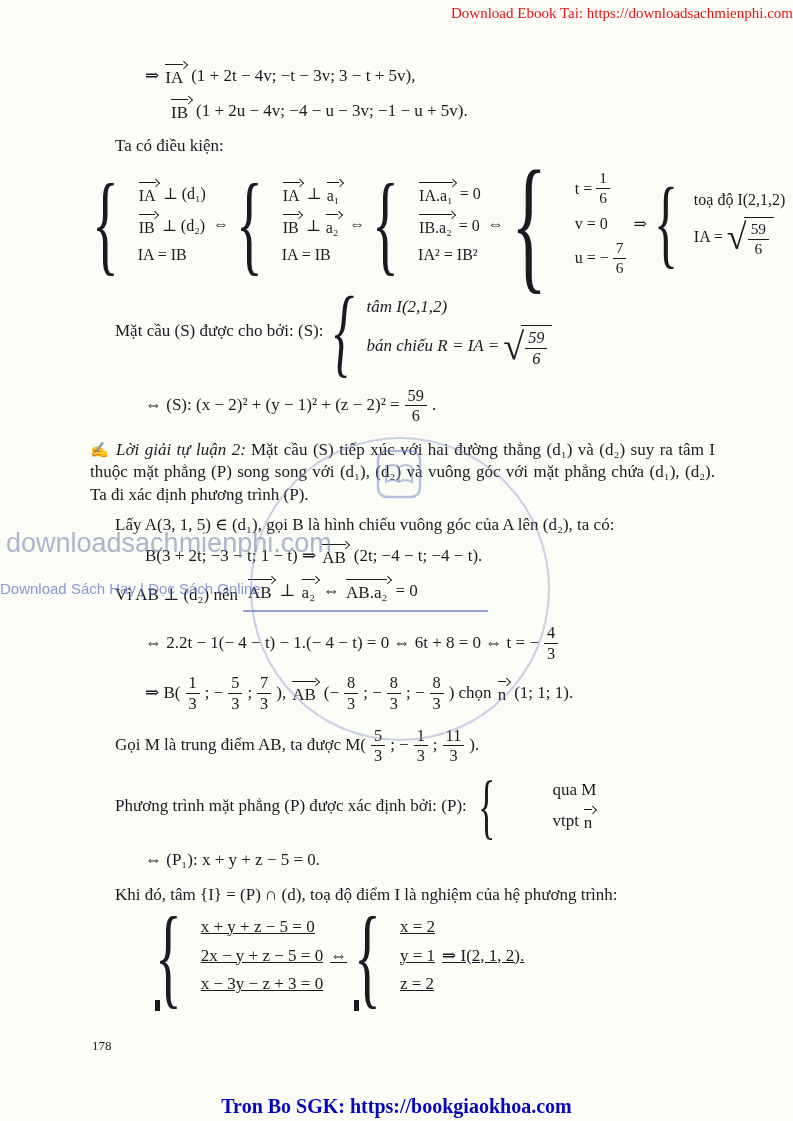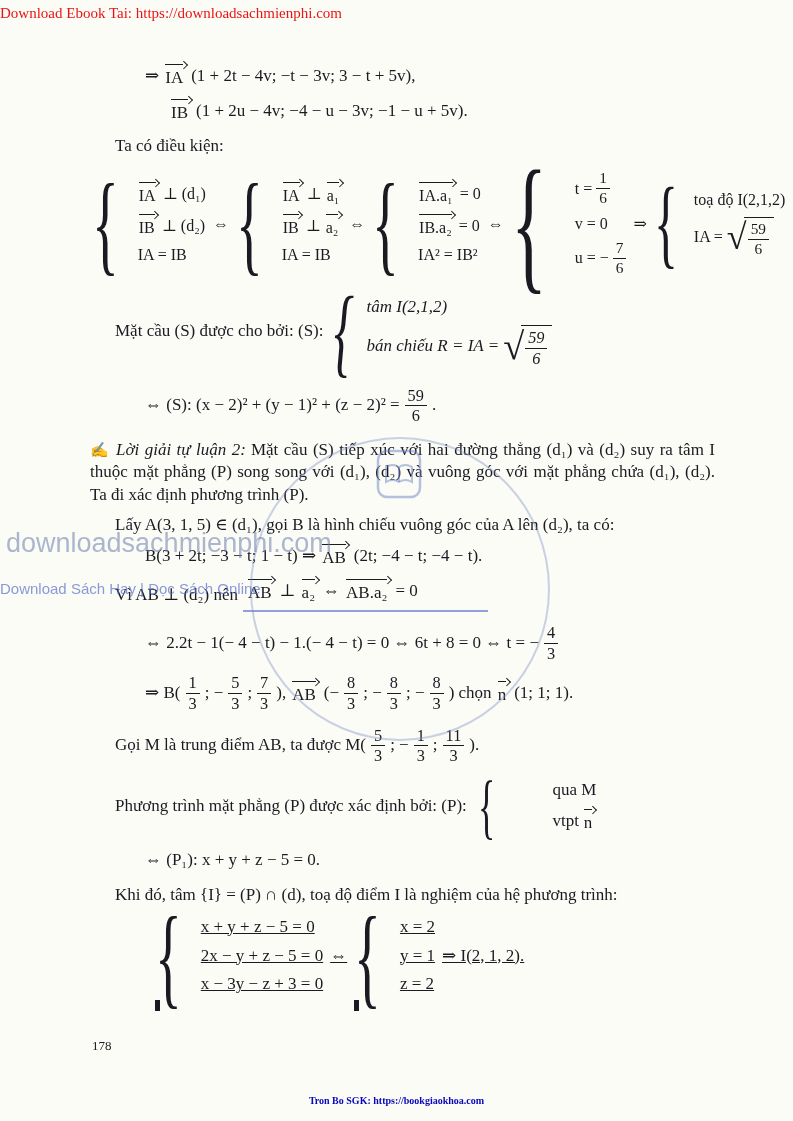--- a/index.html
+++ b/index.html
@@ -2,24 +2,24 @@
 <html><head>
 <meta charset="utf-8">
 <style>
   * { box-sizing: border-box; }
   body { margin: 0; background: #777; }
   .page {
     position: relative; width: 793px; height: 1121px; margin: 0 auto;
     background: #fcfcf7; color: #1a1a22; overflow: hidden;
     font-family: "Liberation Serif", "DejaVu Serif", serif; font-size: 17px;
   }
-  .header-link { position: absolute; top: 5px; left: 0; width: 100%; text-align: left;
+  .header-link { position: absolute; top: 5px; left: 0; width: 100%; text-align: right;
     font-size: 15px; color: #e81414; }
   .footer-link { position: absolute; top: 1095px; left: 0; width: 100%; text-align: center;
-    font-size: 10px; font-weight: bold; color: #0606bf; }
+    font-size: 20px; font-weight: bold; color: #0606bf; }
   .page-num { position: absolute; left: 92px; top: 1038px; font-size: 13px; }
 
   .content { position: absolute; left: 90px; top: 55px; width: 625px; line-height: 1.35; z-index: 2; }
 
   .line { white-space: nowrap; }
   .mrow { display: flex; align-items: center; column-gap: 5px; white-space: nowrap; }
 
   .ind2 { margin-left: 2px; } .ind25 { margin-left: 25px; } .ind55 { margin-left: 55px; }
   .ind65 { margin-left: 65px; } .ind80 { margin-left: 80px; }
   .mt6{margin-top:6px}.mt8{margin-top:8px}.mt10{margin-top:10px}.mt12{margin-top:12px}

